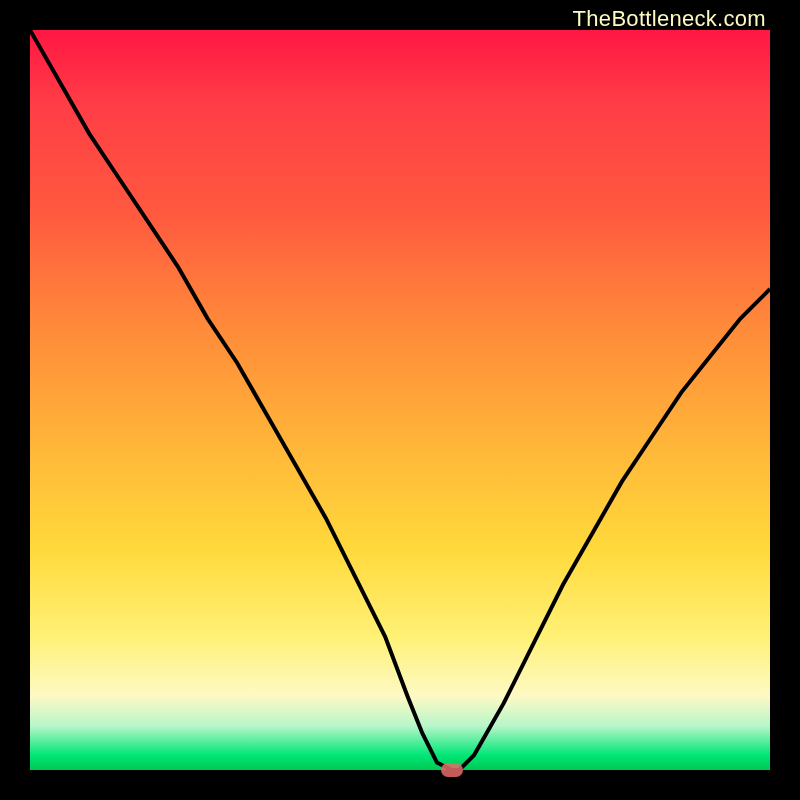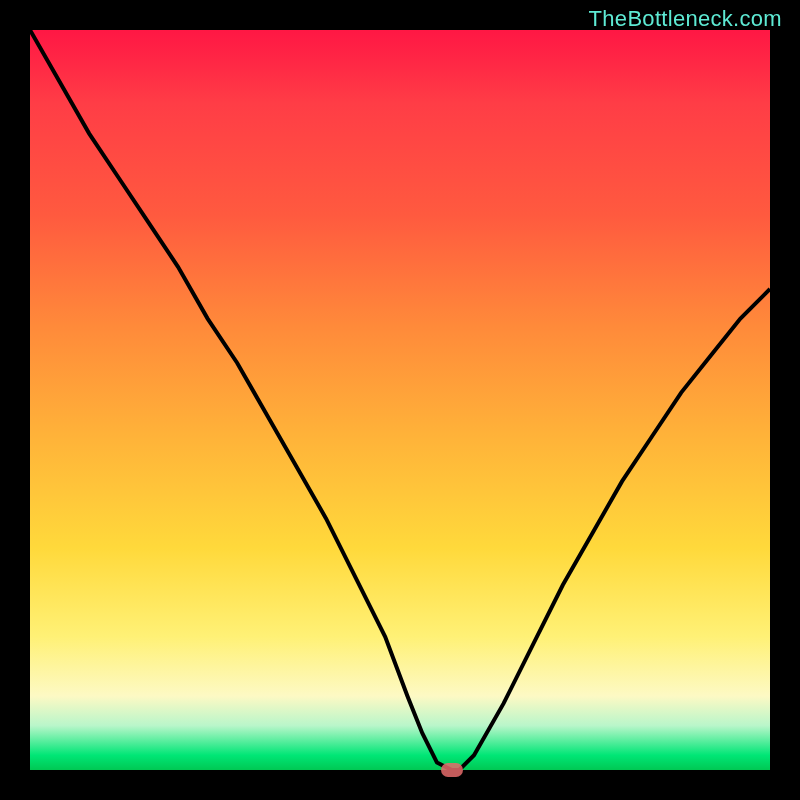--- a/index.html
+++ b/index.html
@@ -34,22 +34,22 @@
       #fff176 82%,
       #fdf9c4 90%,
       #b9f6ca 94%,
       #00e676 98%,
       #00c853 100%
     );
   }
   .watermark {
     position: absolute;
     top: 6px;
-    right: 18px;
-    color: #5eead4;
+    right: 34px;
+    color: #fef9c3;
     font-size: 22px;
     font-weight: 500;
     letter-spacing: 0.3px;
     user-select: none;
   }
   svg.curve {
     position: absolute;
     left: 0;
     top: 0;
     width: 740px;

